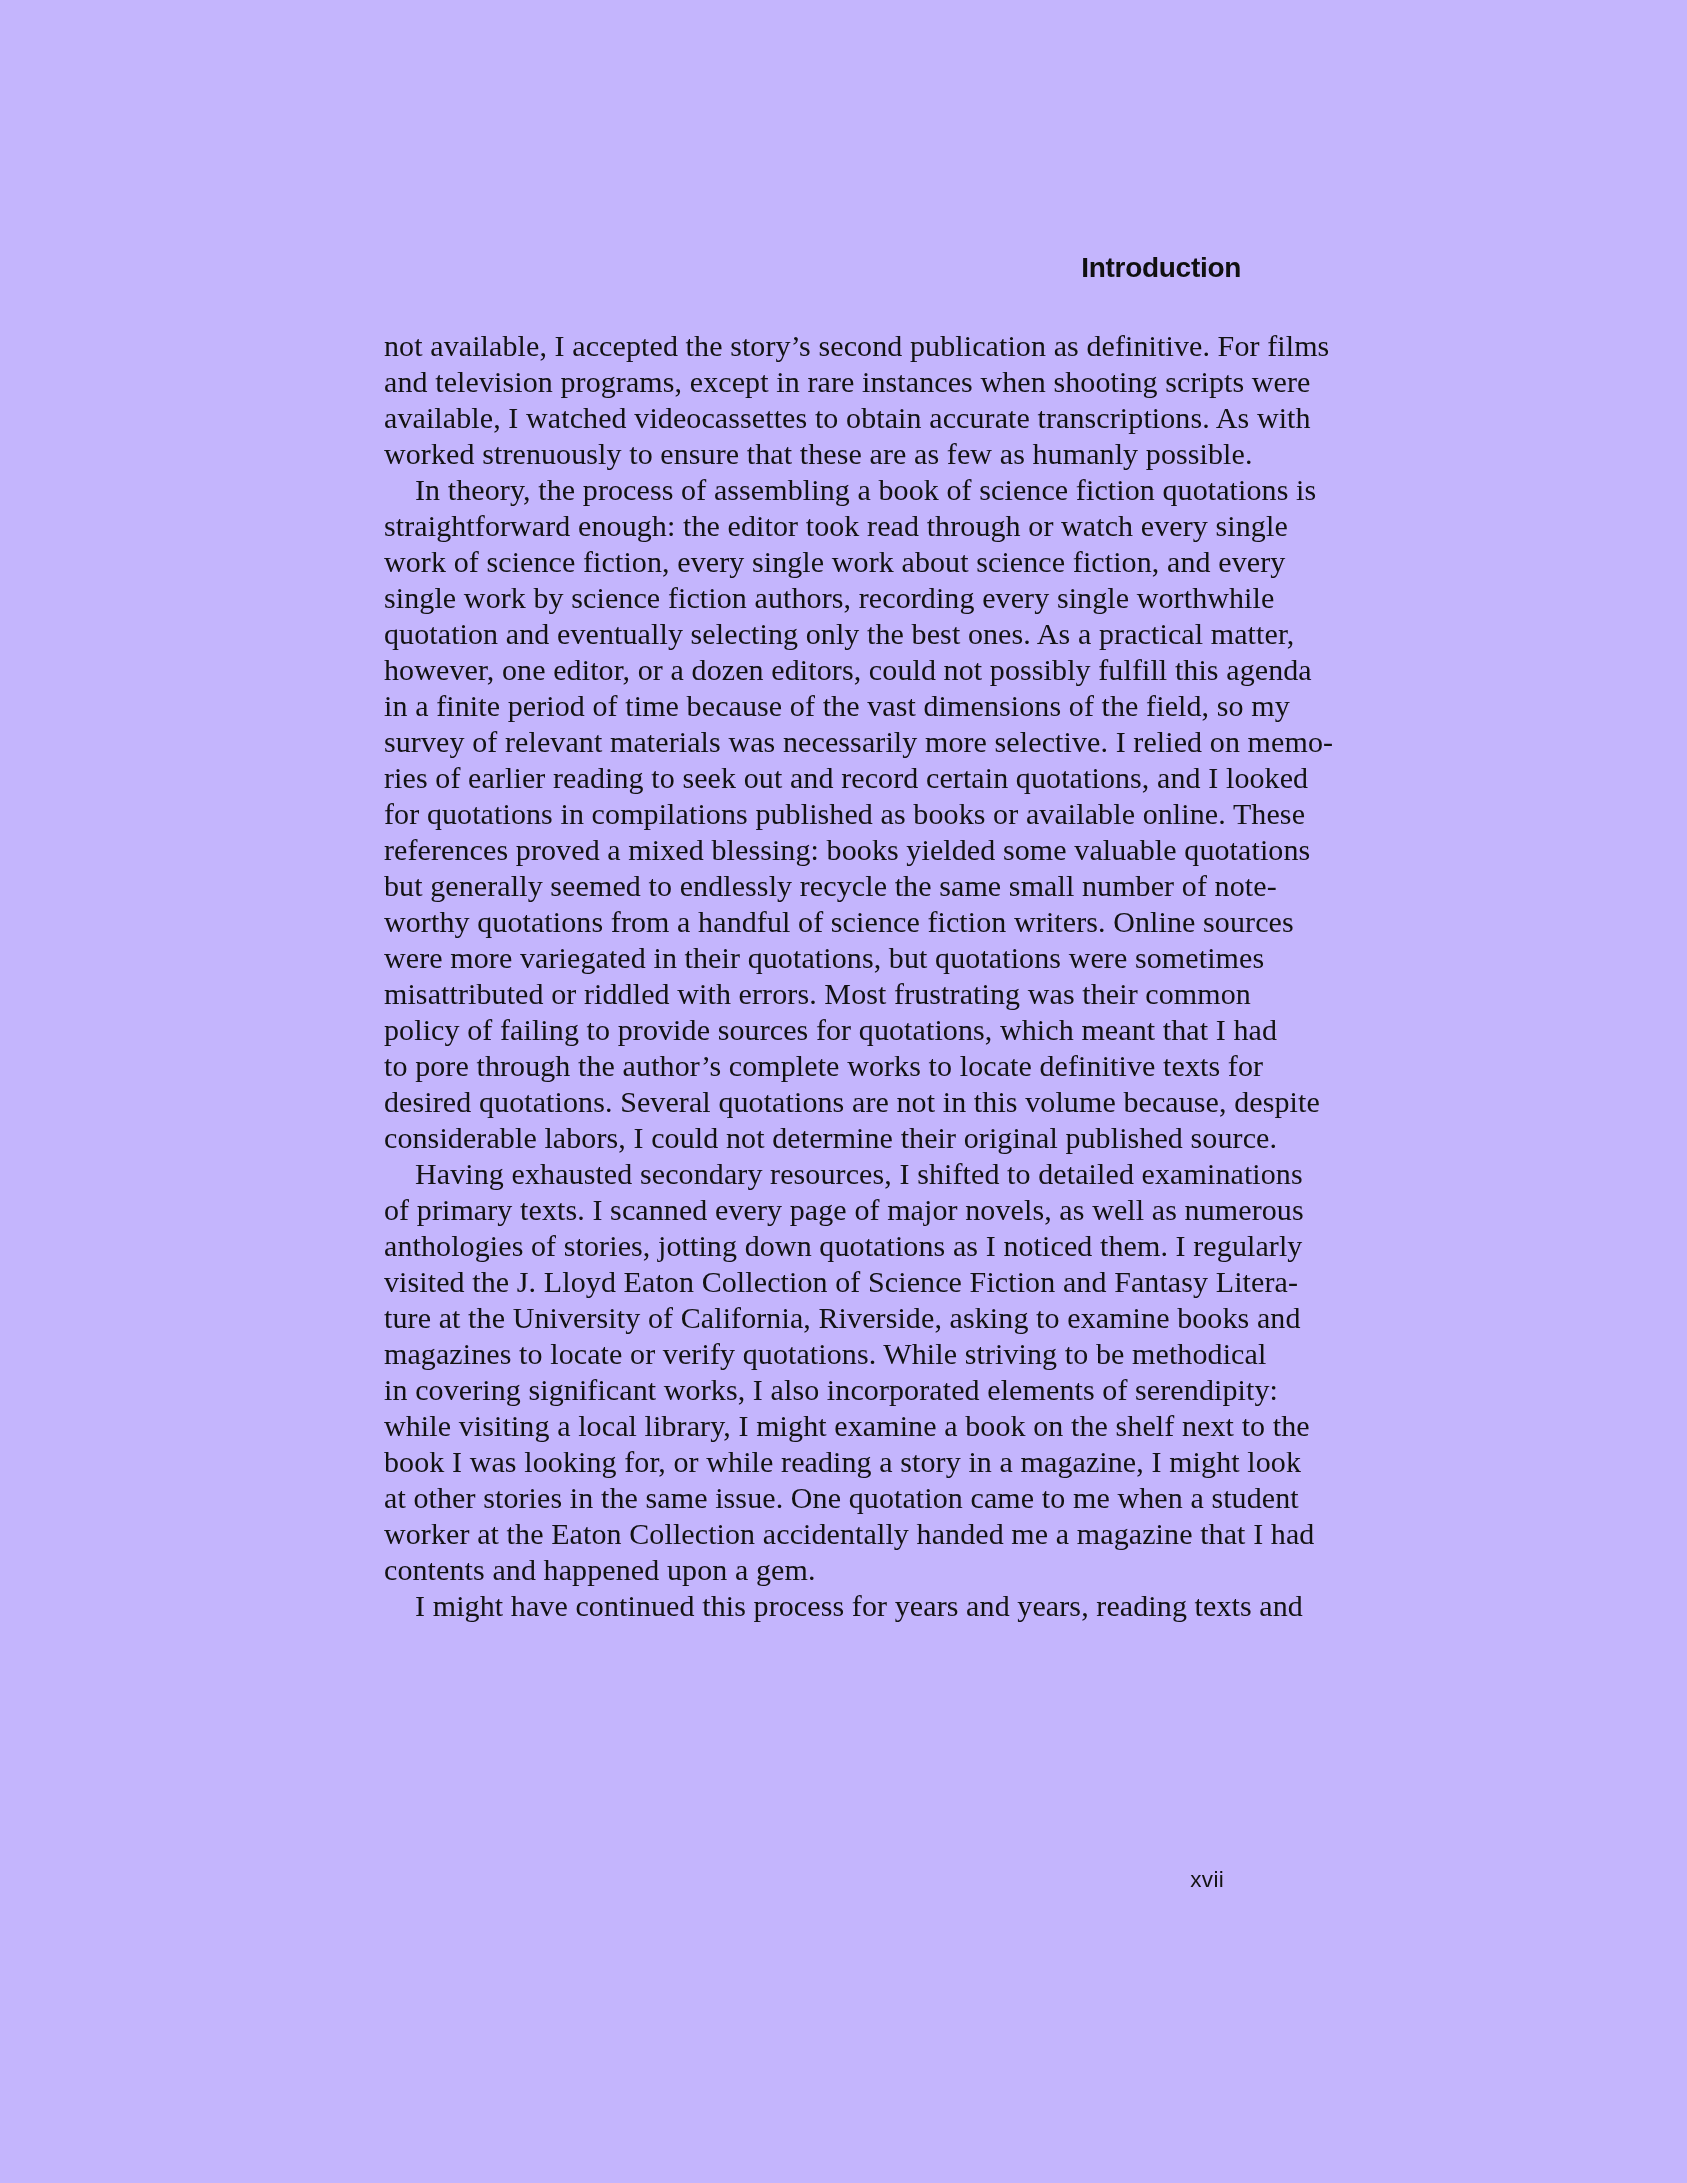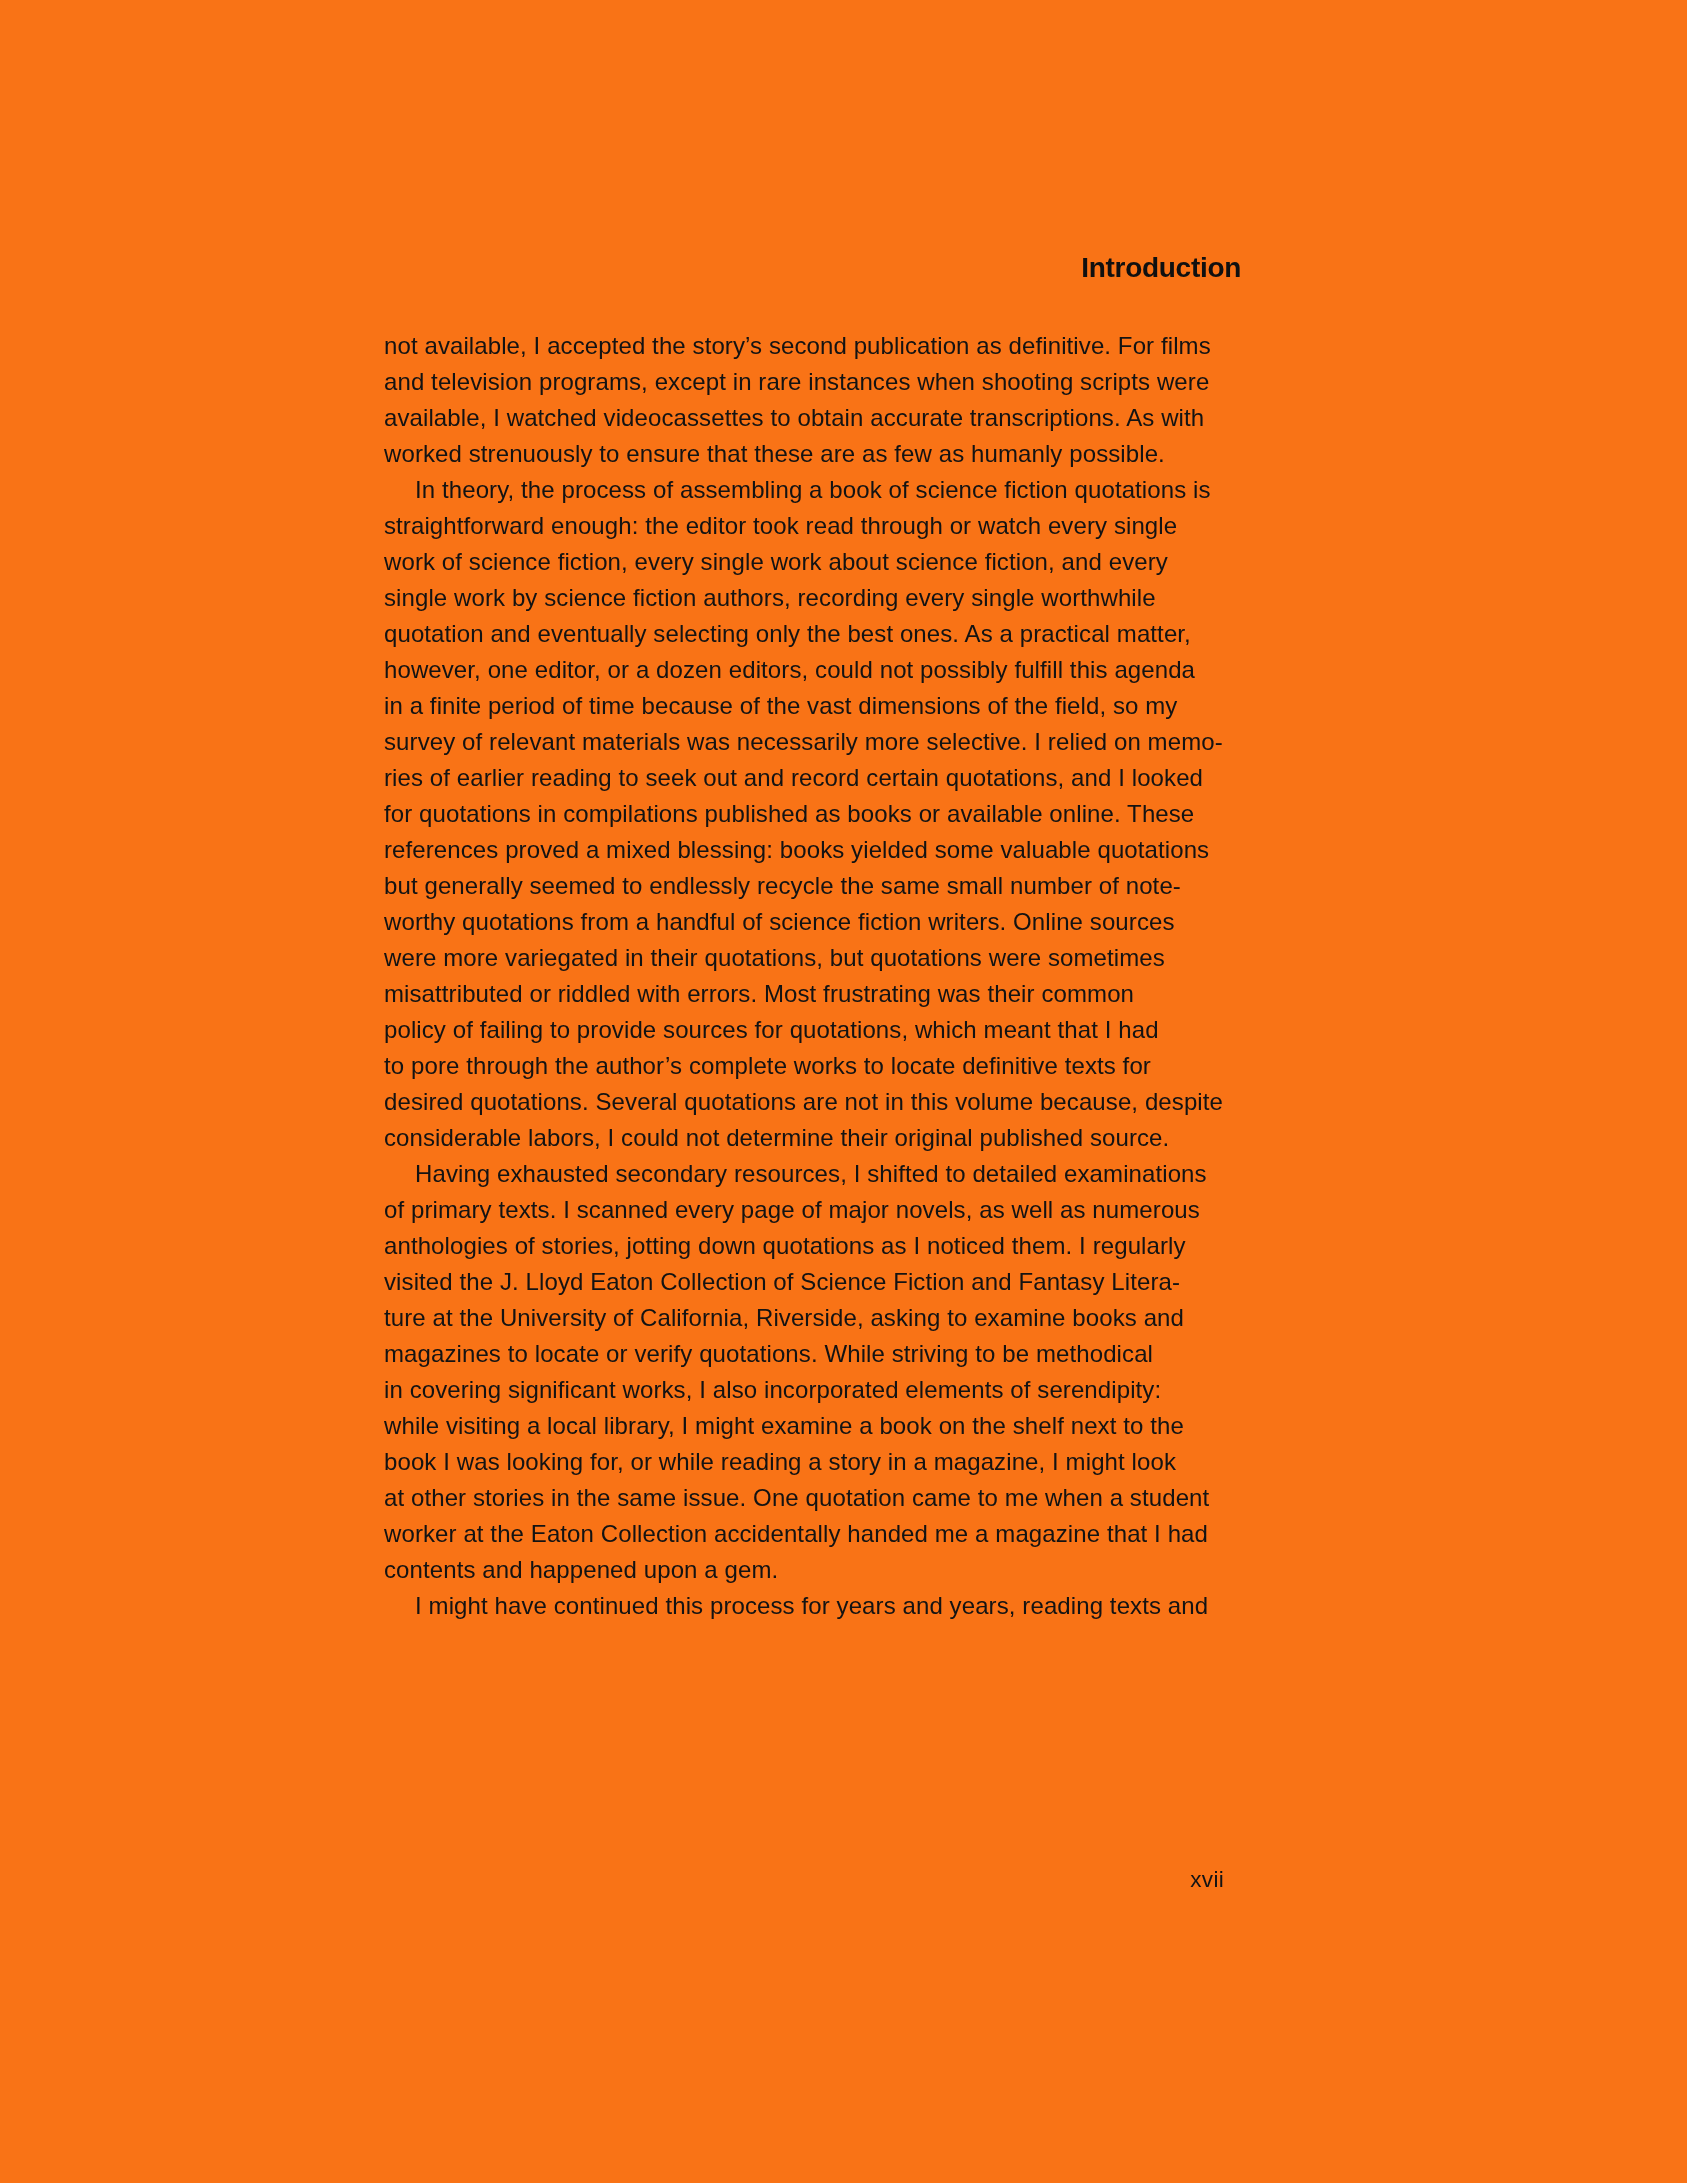--- a/index.html
+++ b/index.html
@@ -4,21 +4,21 @@
 <style>
   html, body {
     margin: 0;
     padding: 0;
     background: #e8e8e8;
   }
   .page {
     position: relative;
     width: 1687px;
     height: 2183px;
-    background: #f97316;
+    background: #c4b5fd;
     overflow: hidden;
     font-kerning: normal;
   }
   .running-head {
     position: absolute;
     top: 253px;
     left: 384px;
     width: 857px;
     text-align: right;
     font-family: "Liberation Sans", sans-serif;
@@ -26,22 +26,22 @@
     font-size: 28px;
     line-height: 29px;
     color: #101010;
     letter-spacing: -0.3px;
   }
   .body-text {
     position: absolute;
     top: 328px;
     left: 384px;
     width: 860px;
-    font-family: Liberation Sans, sans-serif;
-    font-size: 24px;
+    font-family: Liberation Serif, serif;
+    font-size: 30px;
     color: #131313;
     letter-spacing: 0.1px;
   }
   .paragraph {
     margin: 0;
   }
   .line {
     height: 36px;
     line-height: 36px;
     white-space: nowrap;

